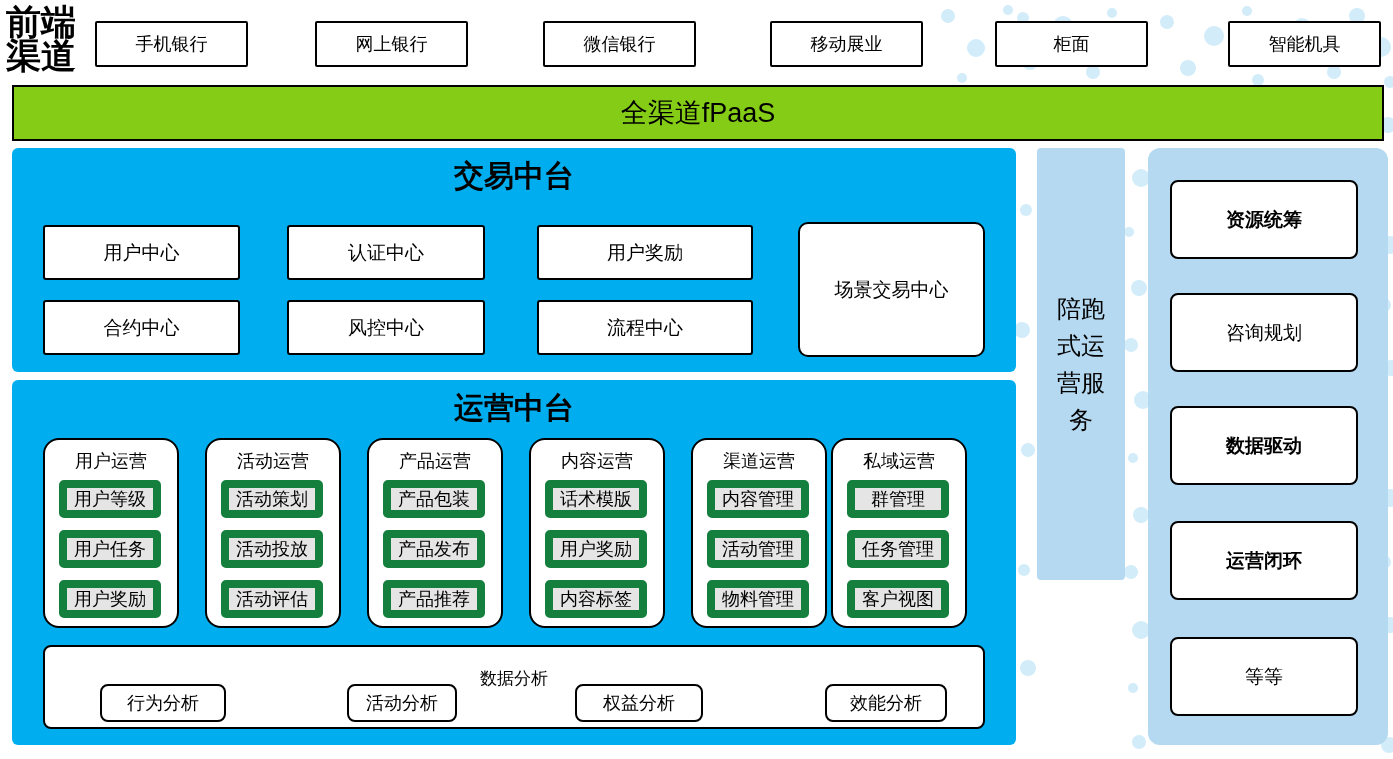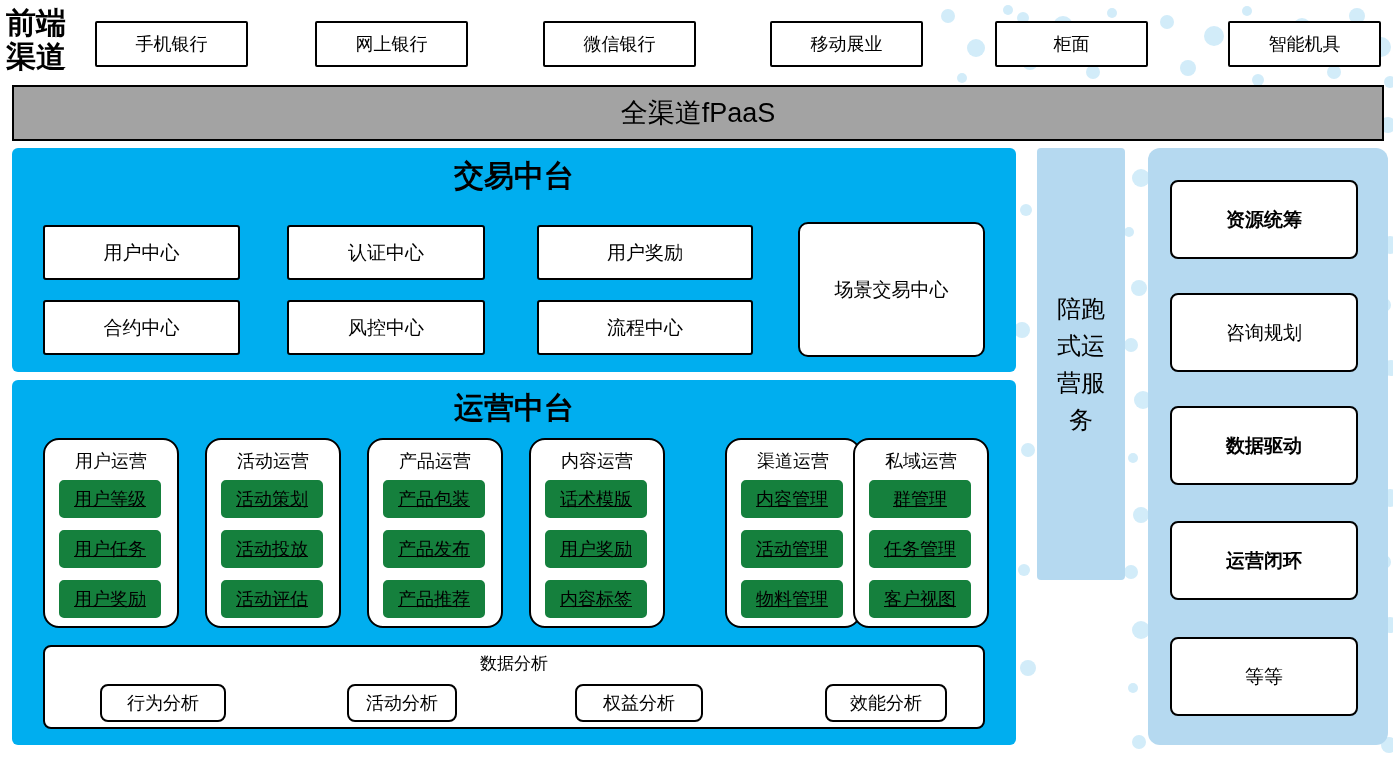--- a/index.html
+++ b/index.html
@@ -3,55 +3,55 @@
 <meta charset="utf-8">
 <style>
   * { margin:0; padding:0; box-sizing:border-box; }
   html,body { background:#fff; }
   body { font-family:"Liberation Sans","DejaVu Sans",sans-serif; color:#000; }
   .canvas { position:relative; width:1393px; height:759px; background:#fff; overflow:hidden; }
   .dots { position:absolute; left:0; top:0; width:1393px; height:759px; pointer-events:none; }
 
   .front-label { position:absolute; left:6px; top:6px; width:86px;
     font-family:"Liberation Serif","DejaVu Serif",serif; font-weight:bold;
-    font-size:30px; line-height:34px; text-align:left; }
+    font-size:35px; line-height:34px; text-align:left; }
 
   .chan { position:absolute; top:21px; width:153px; height:46px; background:#fff;
     border:2px solid #000; border-radius:2px; display:flex; align-items:center;
     justify-content:center; font-size:18px; }
 
   .fpaas { position:absolute; left:12px; top:85px; width:1372px; height:56px;
-    background:#a3a3a3; border:2px solid #000; display:flex; align-items:center;
+    background:#84cc16; border:2px solid #000; display:flex; align-items:center;
     justify-content:center; font-size:27px; }
 
   .panel { position:absolute; left:12px; width:1004px; background:#00AEEF; border-radius:6px; }
   .panel.trade { top:148px; height:224px; }
   .panel.ops   { top:380px; height:365px; }
   .panel-title { text-align:center; padding-top:8px;
     font-family:"Liberation Serif","DejaVu Serif",serif; font-weight:bold; font-size:30px; }
 
   .wbox { position:absolute; background:#fff; border:2px solid #000; border-radius:3px;
     display:flex; align-items:center; justify-content:center; font-size:19px; }
   .trade .r1 { top:77px; height:55px; }
   .trade .r2 { top:152px; height:55px; }
   .tallbox { position:absolute; left:786px; top:74px; width:187px; height:135px;
     background:#fff; border:2px solid #000; border-radius:10px; display:flex;
     align-items:center; justify-content:center; font-size:19px; }
 
   .group { position:absolute; top:58px; width:136px; height:190px; background:#fff;
     border:2px solid #000; border-radius:16px; }
   .group-title { text-align:center; margin-top:9px; font-size:18px; }
-  .gitem { position:absolute; left:14px; width:102px; height:38px; background:#15803d;
-    border:4px solid #15803d; border-radius:5px; display:flex; align-items:center;
-    justify-content:center; font-size:18px;text-decoration:underline; }
+  .gitem { position:absolute; left:14px; width:102px; height:38px; background:#e5e5e5;
+    border:8px solid #15803d; border-radius:5px; display:flex; align-items:center;
+    justify-content:center; font-size:18px; }
   .gi1 { top:40px; } .gi2 { top:90px; } .gi3 { top:140px; }
 
   .analysis { position:absolute; left:31px; top:265px; width:942px; height:84px;
     background:#fff; border:2px solid #000; border-radius:8px; }
-  .analysis-title { text-align:center; padding-top:5px; font-size:17px; }
+  .analysis-title { text-align:center; padding-top:20px; font-size:17px; }
   .aitem { position:absolute; top:37px; height:38px; background:#fff; border:2px solid #000;
     border-radius:8px; display:flex; align-items:center; justify-content:center; font-size:18px; }
 
   .companion { position:absolute; left:1037px; top:148px; width:88px; height:432px;
     background:#B5D9F0; border-radius:4px; display:flex; align-items:center; justify-content:center; }
   .companion-text { width:54px; font-size:24px; line-height:37px; text-align:center;
     word-break:break-all; }
 
   .rightpanel { position:absolute; left:1148px; top:148px; width:240px; height:597px;
     background:#B5D9F0; border-radius:12px; }
@@ -215,33 +215,33 @@
       <div class="gitem gi1">
           <span>话术模版</span>
         </div>
       <div class="gitem gi2">
           <span>用户奖励</span>
         </div>
       <div class="gitem gi3">
           <span>内容标签</span>
         </div>
     </div>
-    <div class="group" style="left:713px">
+    <div class="group" style="left:679px">
       <div class="group-title">渠道运营</div>
       <div class="gitem gi1">
           <span>内容管理</span>
         </div>
       <div class="gitem gi2">
           <span>活动管理</span>
         </div>
       <div class="gitem gi3">
           <span>物料管理</span>
         </div>
     </div>
-    <div class="group" style="left:841px">
+    <div class="group" style="left:819px">
       <div class="group-title">私域运营</div>
       <div class="gitem gi1">
           <span>群管理</span>
         </div>
       <div class="gitem gi2">
           <span>任务管理</span>
         </div>
       <div class="gitem gi3">
           <span>客户视图</span>
         </div>

